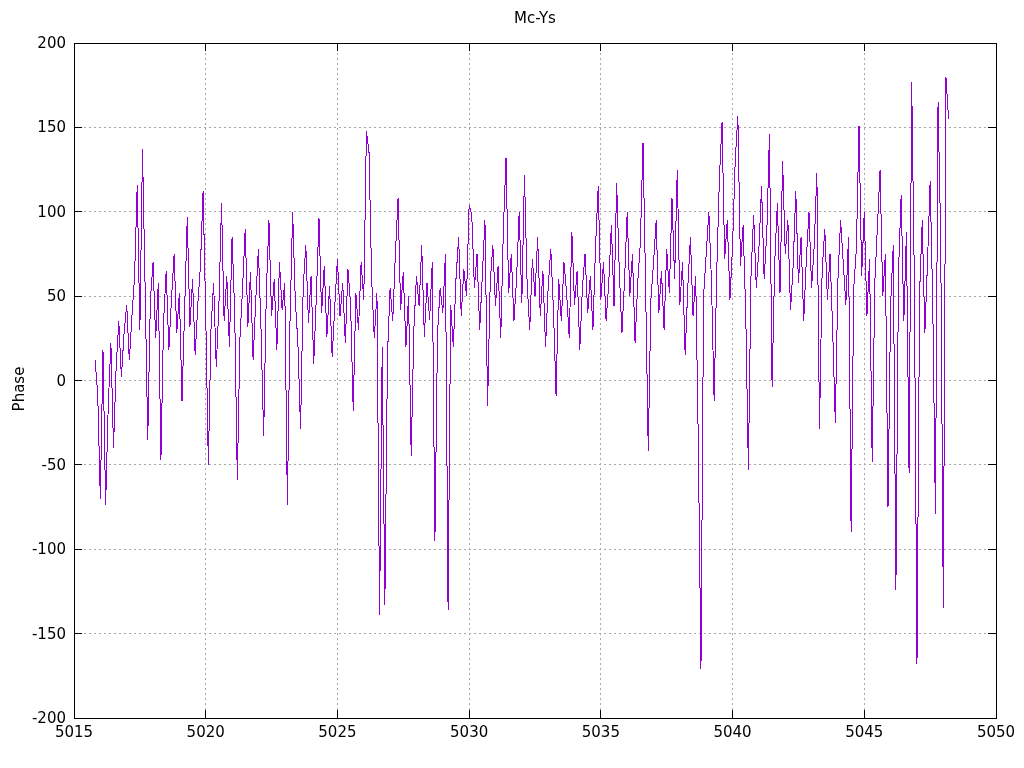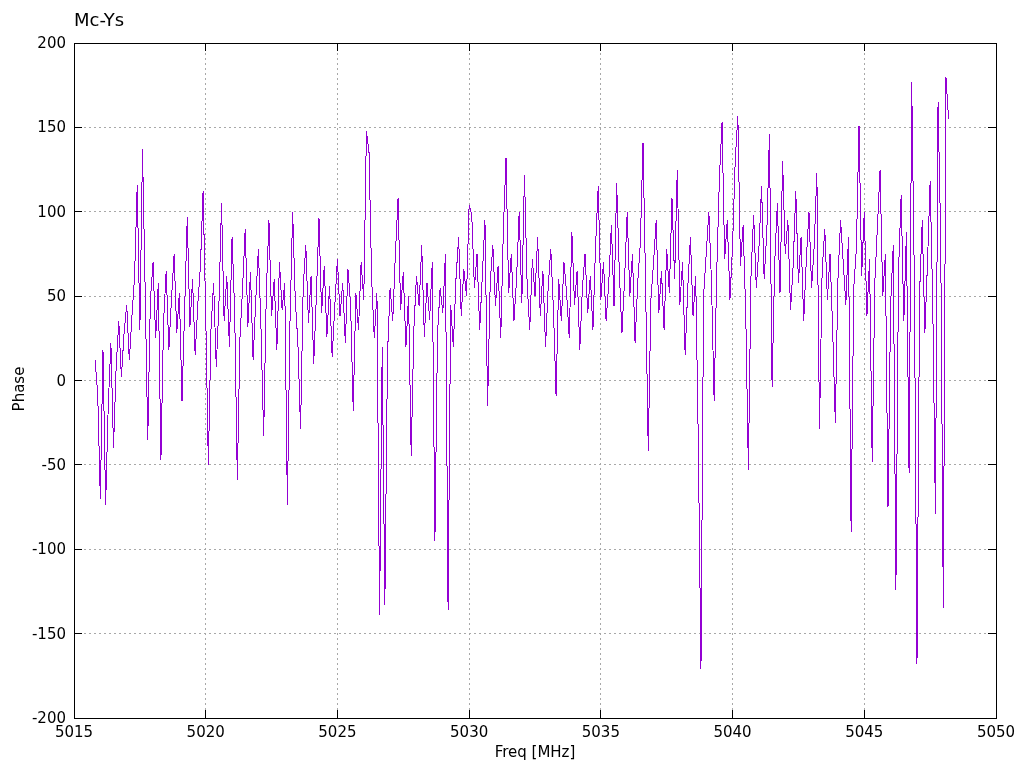--- a/index.html
+++ b/index.html
@@ -1,20 +1,20 @@
 <!DOCTYPE html>
 <html><head>
 <meta charset="utf-8">
 <style>
   html,body{margin:0;padding:0;background:#ffffff;}
   .chart-container{
     position:relative;width:1024px;height:768px;background:#ffffff;overflow:hidden;
     font-family:"DejaVu Sans","Liberation Sans",sans-serif;color:#000;
   }
-  .chart-title{position:absolute;left:74px;top:9px;width:922px;text-align:left;font-size:18px;}
+  .chart-title{position:absolute;left:74px;top:9px;width:922px;text-align:center;font-size:15px;}
   .x-label{position:absolute;left:74px;top:743px;width:922px;text-align:center;font-size:15px;}
   .y-label{position:absolute;left:19px;top:389px;white-space:nowrap;font-size:15px;
     transform:translate(-50%,-50%) rotate(-90deg);}
   svg{position:absolute;left:0;top:0;}
   text{font-family:"DejaVu Sans","Liberation Sans",sans-serif;font-size:15px;fill:#000;}
 </style>
 </head>
 <body>
 
 <div class="chart-container">
@@ -84,15 +84,14 @@
       <line x1="996" y1="211.75" x2="988" y2="211.75" stroke="#000000" stroke-width="1" shape-rendering="crispEdges"></line>
       <text x="66" y="216.75" text-anchor="end">100</text>
       <line x1="74" y1="127.375" x2="82" y2="127.375" stroke="#000000" stroke-width="1" shape-rendering="crispEdges"></line>
       <line x1="996" y1="127.375" x2="988" y2="127.375" stroke="#000000" stroke-width="1" shape-rendering="crispEdges"></line>
       <text x="66" y="132.375" text-anchor="end">150</text>
       <line x1="74" y1="43" x2="82" y2="43" stroke="#000000" stroke-width="1" shape-rendering="crispEdges"></line>
       <line x1="996" y1="43" x2="988" y2="43" stroke="#000000" stroke-width="1" shape-rendering="crispEdges"></line>
       <text x="66" y="48" text-anchor="end">200</text>
     </svg>
   <div class="chart-title">Mc-Ys</div>
-  <div class="x-label">Freq [MHz]</div>
   <div class="y-label">Phase</div>
 </div>
 
 </body></html>

